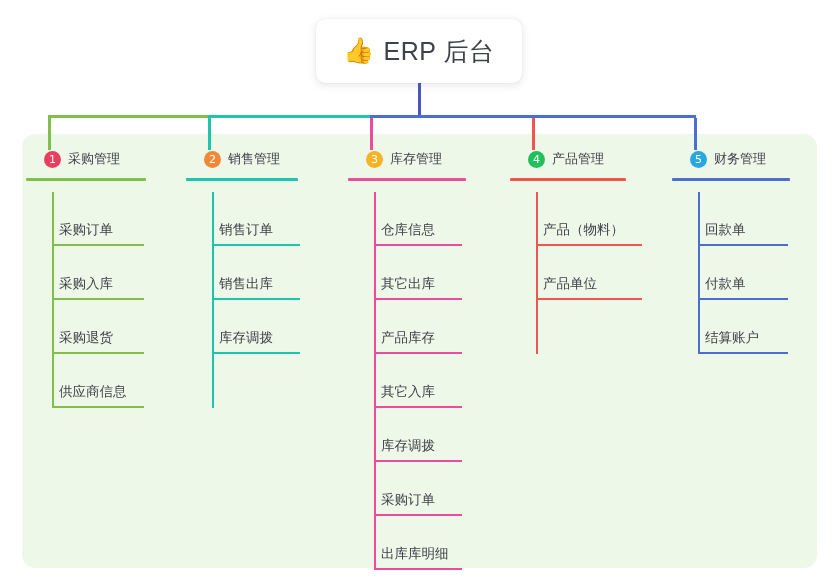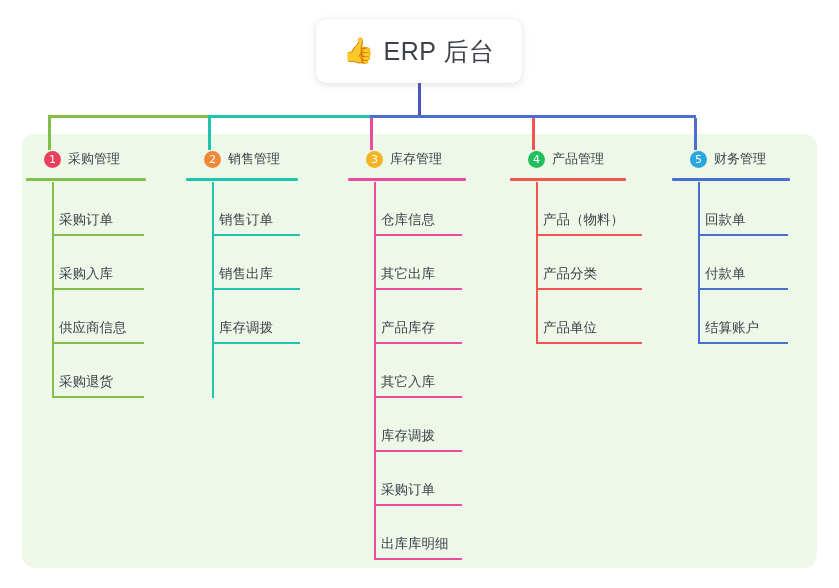--- a/index.html
+++ b/index.html
@@ -96,21 +96,21 @@
   }
   .col-underline {
     position: absolute;
     height: 3px;
     left: 0;
     top: 32px;
     border-radius: 1px;
   }
   .items {
     position: relative;
-    margin-top: 10px;
+    margin-top: 20px;
   }
   .item {
     position: relative;
     height: 54px;
   }
   .item .item-label {
     position: absolute;
     left: 33px;
     bottom: 7px;
     font-size: 13.5px;
@@ -165,25 +165,25 @@
           <div class="spine" style="background: rgb(130, 190, 75); height: 216px;"></div>
           <div class="item">
             <span class="item-label">采购订单</span>
             <div class="item-rule" style="width: 92px; background: rgb(130, 190, 75);"></div>
           </div>
           <div class="item">
             <span class="item-label">采购入库</span>
             <div class="item-rule" style="width: 92px; background: rgb(130, 190, 75);"></div>
           </div>
           <div class="item">
+            <span class="item-label">采购退货</span>
+            <div class="item-rule" style="width: 92px; background: rgb(130, 190, 75);"></div>
+          </div>
+          <div class="item">
             <span class="item-label">供应商信息</span>
-            <div class="item-rule" style="width: 92px; background: rgb(130, 190, 75);"></div>
-          </div>
-          <div class="item">
-            <span class="item-label">采购退货</span>
             <div class="item-rule" style="width: 92px; background: rgb(130, 190, 75);"></div>
           </div>
         </div>
       </div>
       <div class="col" style="left: 186px;">
         <div class="col-head">
           <span class="badge" style="background: rgb(240, 136, 56);">2</span>
           <span class="col-title">销售管理</span>
         </div>
         <div class="col-underline" style="width: 112px; background: rgb(31, 196, 174);"></div>
@@ -247,24 +247,20 @@
           <span class="col-title">产品管理</span>
         </div>
         <div class="col-underline" style="width: 116px; background: rgb(240, 85, 79);"></div>
         <div class="items">
           <div class="spine" style="background: rgb(240, 85, 79); height: 162px;"></div>
           <div class="item">
             <span class="item-label">产品（物料）</span>
             <div class="item-rule" style="width: 106px; background: rgb(240, 85, 79);"></div>
           </div>
           <div class="item">
-            <span class="item-label">产品分类</span>
-            <div class="item-rule" style="width: 106px; background: rgb(240, 85, 79);"></div>
-          </div>
-          <div class="item">
             <span class="item-label">产品单位</span>
             <div class="item-rule" style="width: 106px; background: rgb(240, 85, 79);"></div>
           </div>
         </div>
       </div>
       <div class="col" style="left: 672px;">
         <div class="col-head">
           <span class="badge" style="background: rgb(41, 168, 224);">5</span>
           <span class="col-title">财务管理</span>
         </div>

